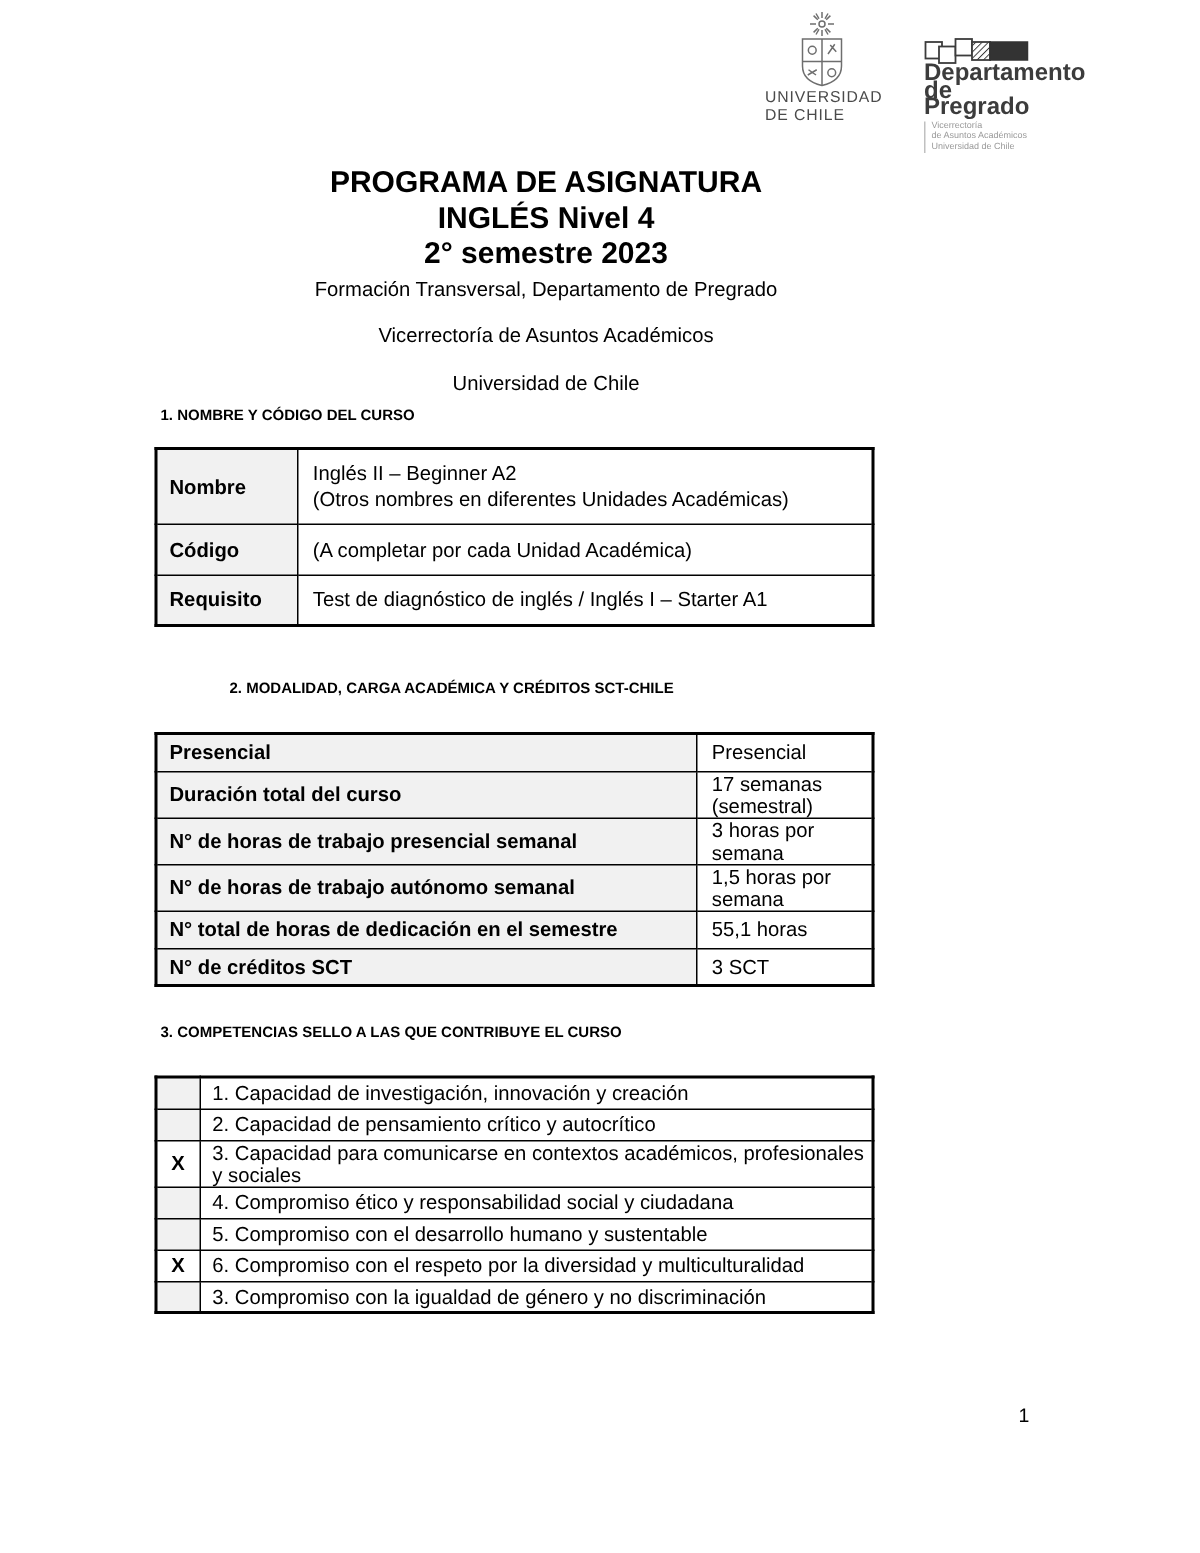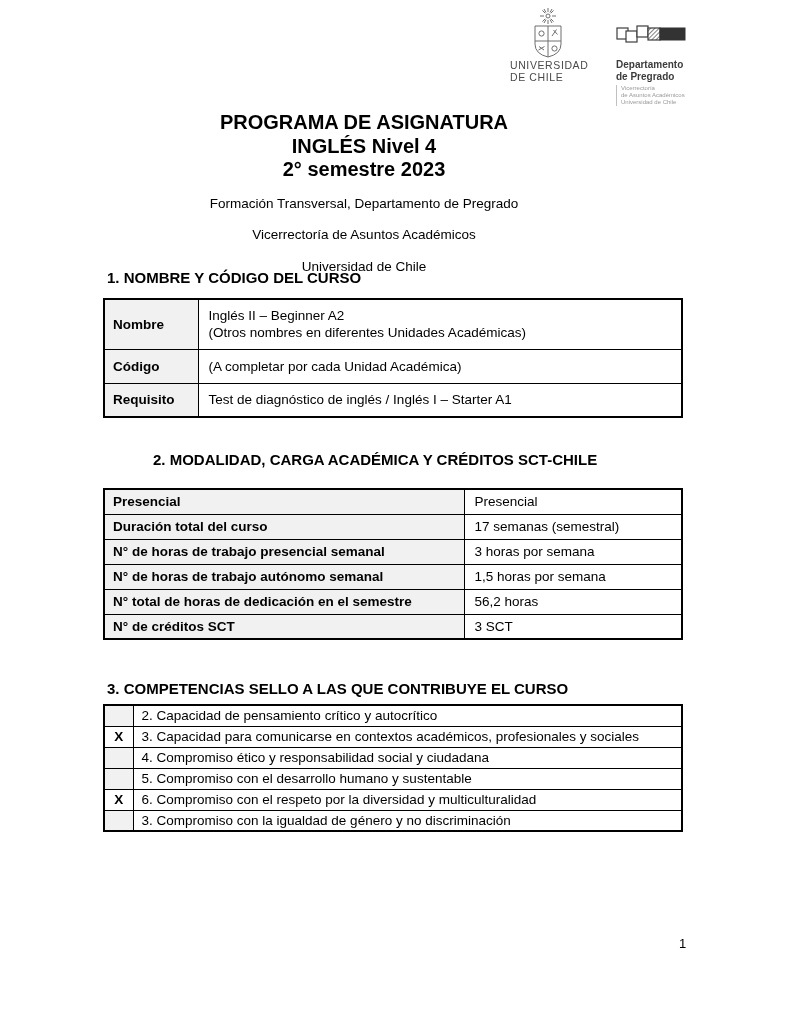--- a/index.html
+++ b/index.html
@@ -7,40 +7,40 @@
   body { width: 800px; height: 1035px; font-family: "Liberation Sans", sans-serif; color: #000; }
   .page { position: relative; width: 800px; height: 1035px; background: #fff; overflow: hidden; }
 
   
   .uch-logo { position: absolute; top: 7px; left: 510px; width: 76px; text-align: left; }
   .uch-logo svg { display: block; margin: 0 auto; }
   .uch-name { font-size: 10.5px; letter-spacing: 0.6px; color: #4a4a4a; line-height: 12px; white-space: nowrap; }
 
   .dept-logo { position: absolute; top: 24px; left: 616px; width: 78px; }
   .dept-logo svg { display: block; }
-  .dept-title { margin-top: 16px; font-size: 10px; font-weight: bold; color: #3c3c3c; line-height: 11.5px; }
+  .dept-title { margin-top: 0; font-size: 16px; font-weight: bold; color: #3c3c3c; line-height: 11.5px; }
   .dept-sub { margin-top: 3px; border-left: 1px solid #c0c0c0; padding-left: 4px; font-size: 6px; color: #9a9a9a; line-height: 7px; }
 
   
   .title-block { position: absolute; top: 111px; left: 0; width: 728px; text-align: center; }
   .t-main { font-size: 20px; font-weight: bold; line-height: 23.5px; }
   .t-sub { font-size: 13.5px; line-height: 15.5px; margin-top: 16px; }
-  .t-sub.first { margin-top: 14px; }
+  .t-sub.first { margin-top: 3px; }
 
   
   .section { position: absolute; left: 103px; width: 580px; }
   .sec1 { top: 270px; }
   .sec2 { top: 452px; }
   .sec3 { top: 681px; }
-  .sec-heading { font-size: 15px; font-weight: bold; padding-left: 4px; line-height: 16px; }
+  .sec-heading { font-size: 10px; font-weight: bold; padding-left: 4px; line-height: 16px; }
   .sec1 .sec-heading { margin-bottom: 12px; }
   .sec2 .sec-heading { margin-bottom: 20px; margin-left: 46px; }
-  .sec3 .sec-heading { margin-bottom: 7px; }
-
-  table { border-collapse: collapse; width: 580px; table-layout: fixed; border: 2px solid #000; }
+  .sec3 .sec-heading { margin-bottom: 20px; }
+
+  table { border-collapse: collapse; width: 480px; table-layout: fixed; border: 2px solid #000; }
   td { border: 1px solid #000; font-size: 13.5px; vertical-align: middle; }
   td.label { background: #f1f1f1; font-weight: bold; padding-left: 8px; padding-right: 6px; }
   td.value { background: #fff; padding-left: 10px; padding-right: 6px; }
   .v-line { line-height: 17px; }
 
   .tbl1 .col-label { width: 94px; }
   .tbl1 .r-tall td { height: 50px; }
   .tbl1 .r-std td { height: 34px; }
 
   .tbl2 .col-label { width: 360px; }
@@ -169,38 +169,42 @@
       <tr>
         <td class="label">N° de horas de trabajo presencial semanal</td>
         <td class="value">3 horas por semana</td>
       </tr>
       <tr>
         <td class="label">N° de horas de trabajo autónomo semanal</td>
         <td class="value">1,5 horas por semana</td>
       </tr>
       <tr>
         <td class="label">N° total de horas de dedicación en el semestre</td>
-        <td class="value">56,2 horas</td>
+        <td class="value">55,1 horas</td>
       </tr>
       <tr>
         <td class="label">N° de créditos SCT</td>
         <td class="value">3 SCT</td>
       </tr>
     </tbody>
       </table>
   </div>
 
   <div class="section sec3">
     <div class="sec-heading">3. COMPETENCIAS SELLO A LAS QUE CONTRIBUYE EL CURSO</div>
     <table class="tbl3">
       <colgroup>
           <col class="col-mark">
           <col>
         </colgroup>
       <tbody>
+          <tr>
+        <td class="mark"></td>
+        <td class="item">1. Capacidad de investigación, innovación y creación</td>
+      </tr>
       <tr>
         <td class="mark"></td>
         <td class="item">2. Capacidad de pensamiento crítico y autocrítico</td>
       </tr>
       <tr>
         <td class="mark checked">X</td>
         <td class="item">3. Capacidad para comunicarse en contextos académicos, profesionales y sociales</td>
       </tr>
       <tr>
         <td class="mark"></td>

